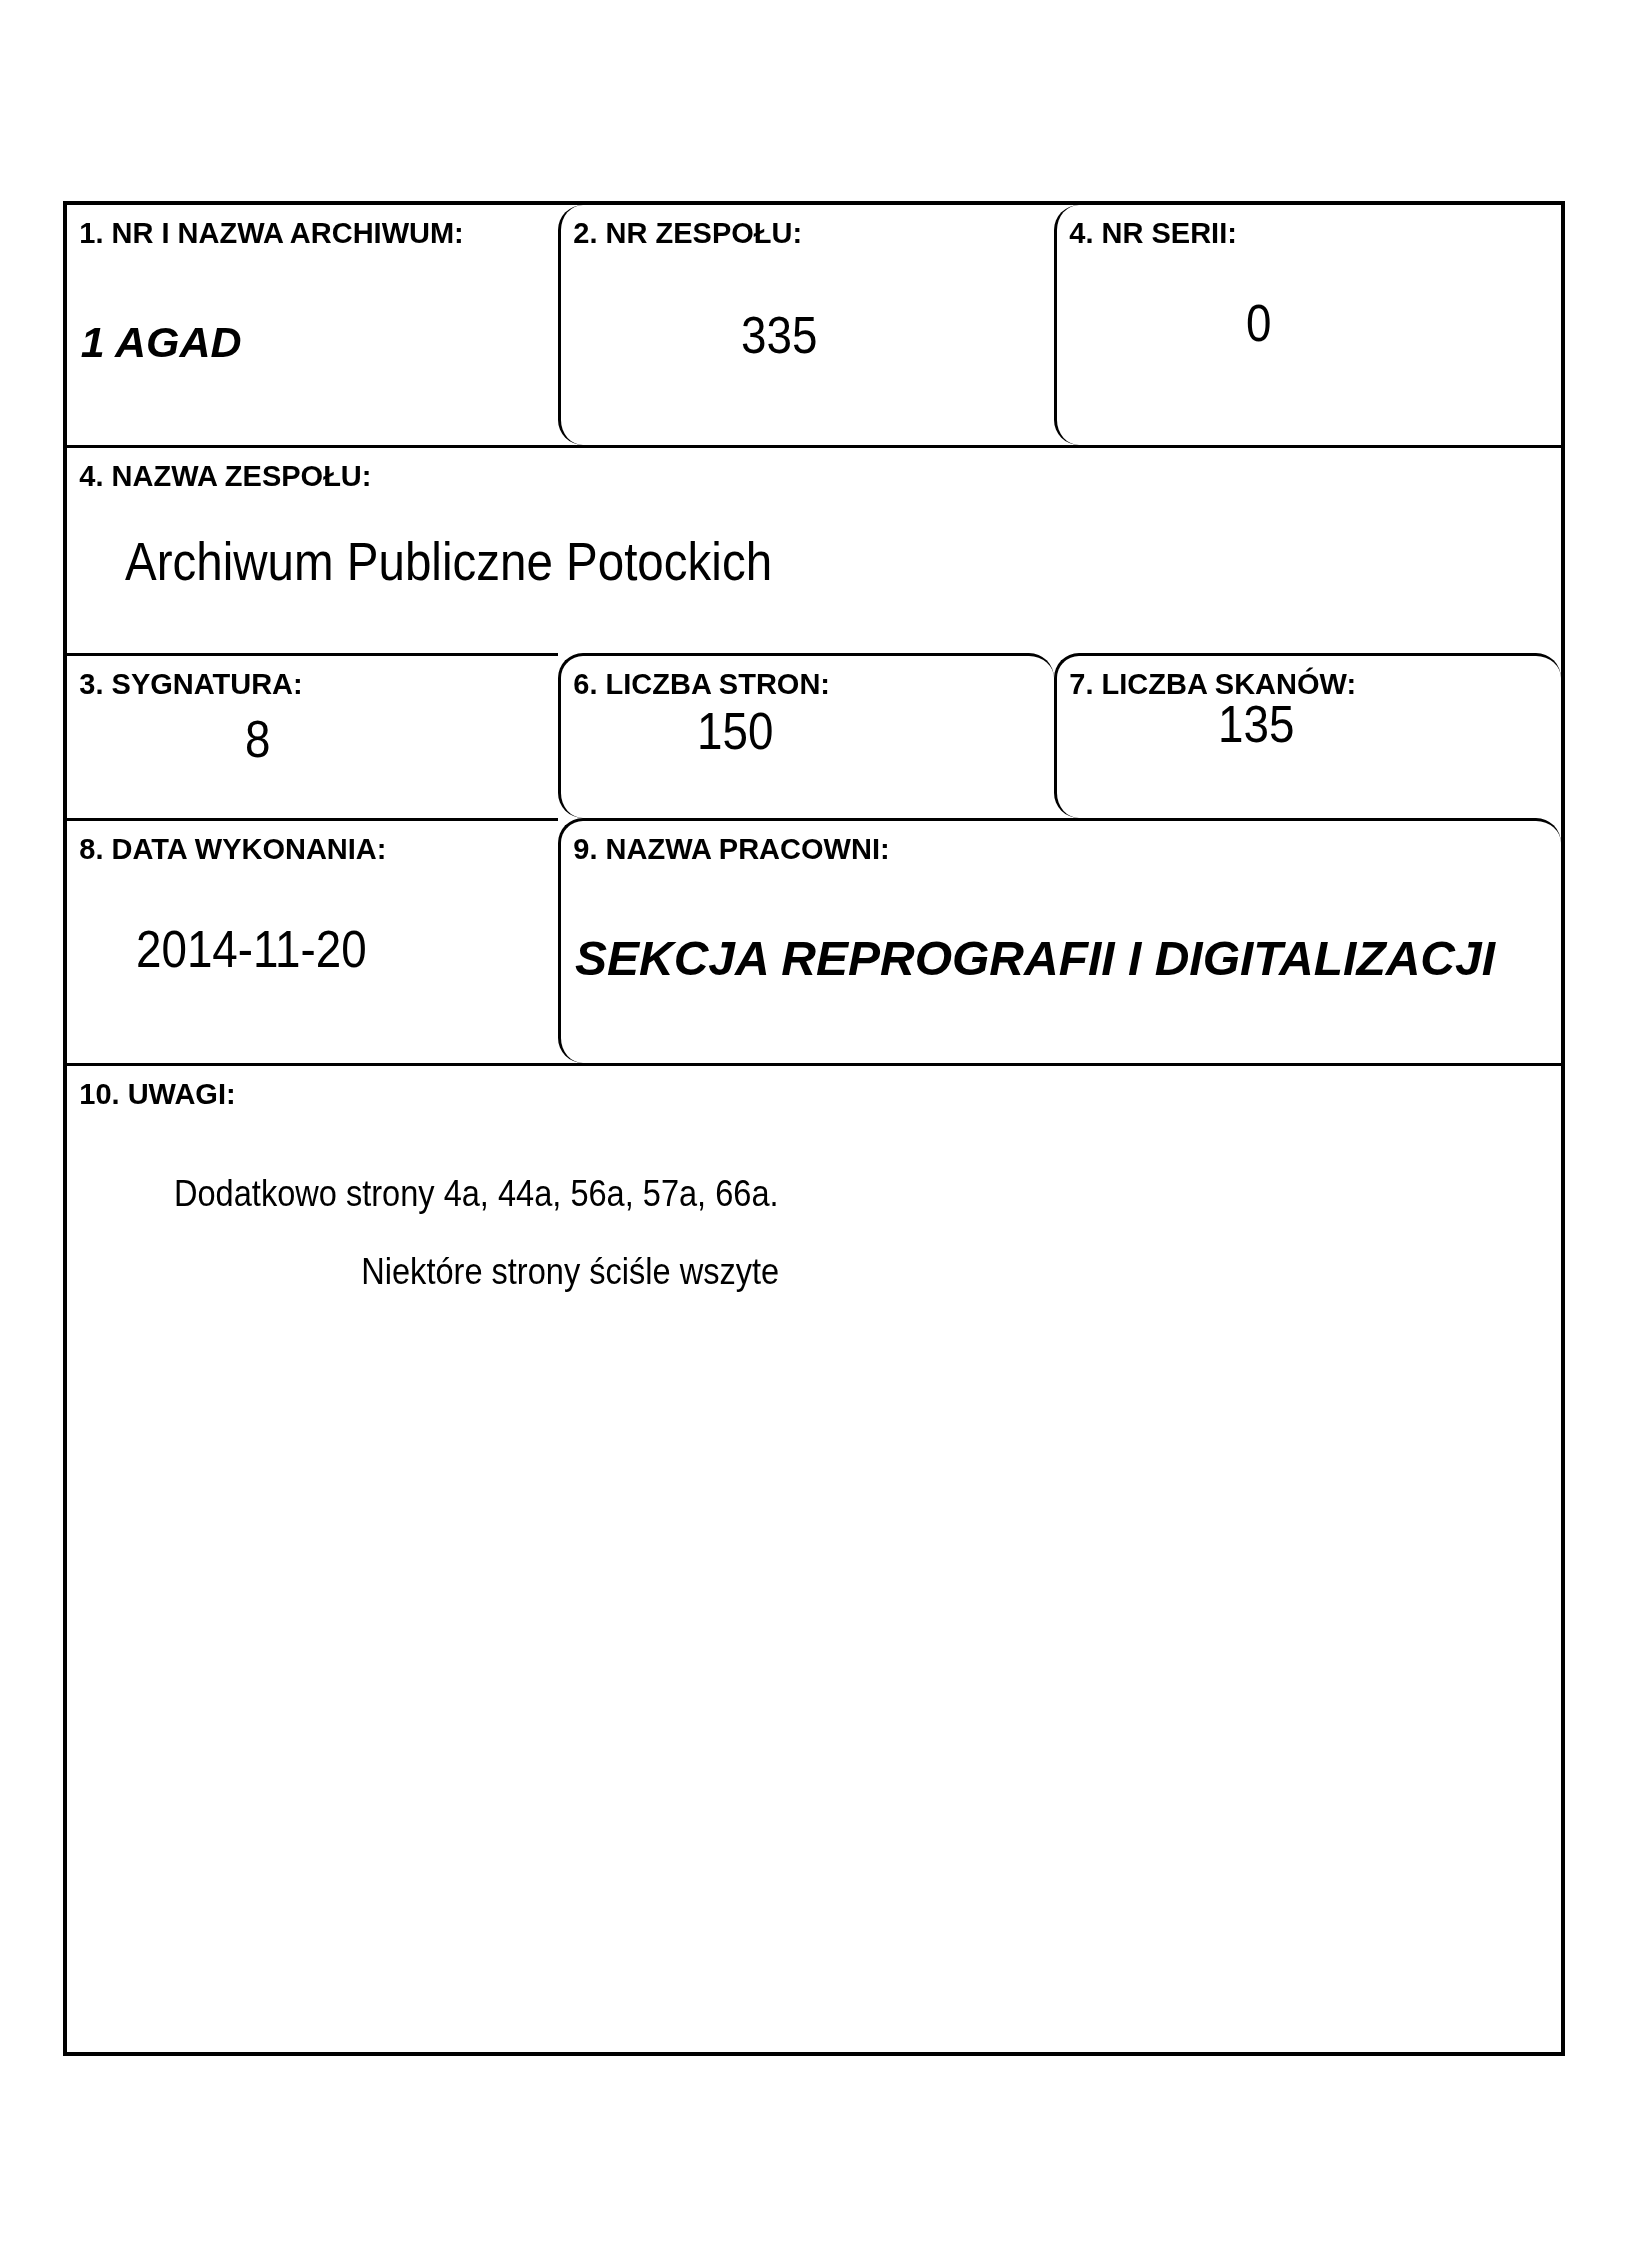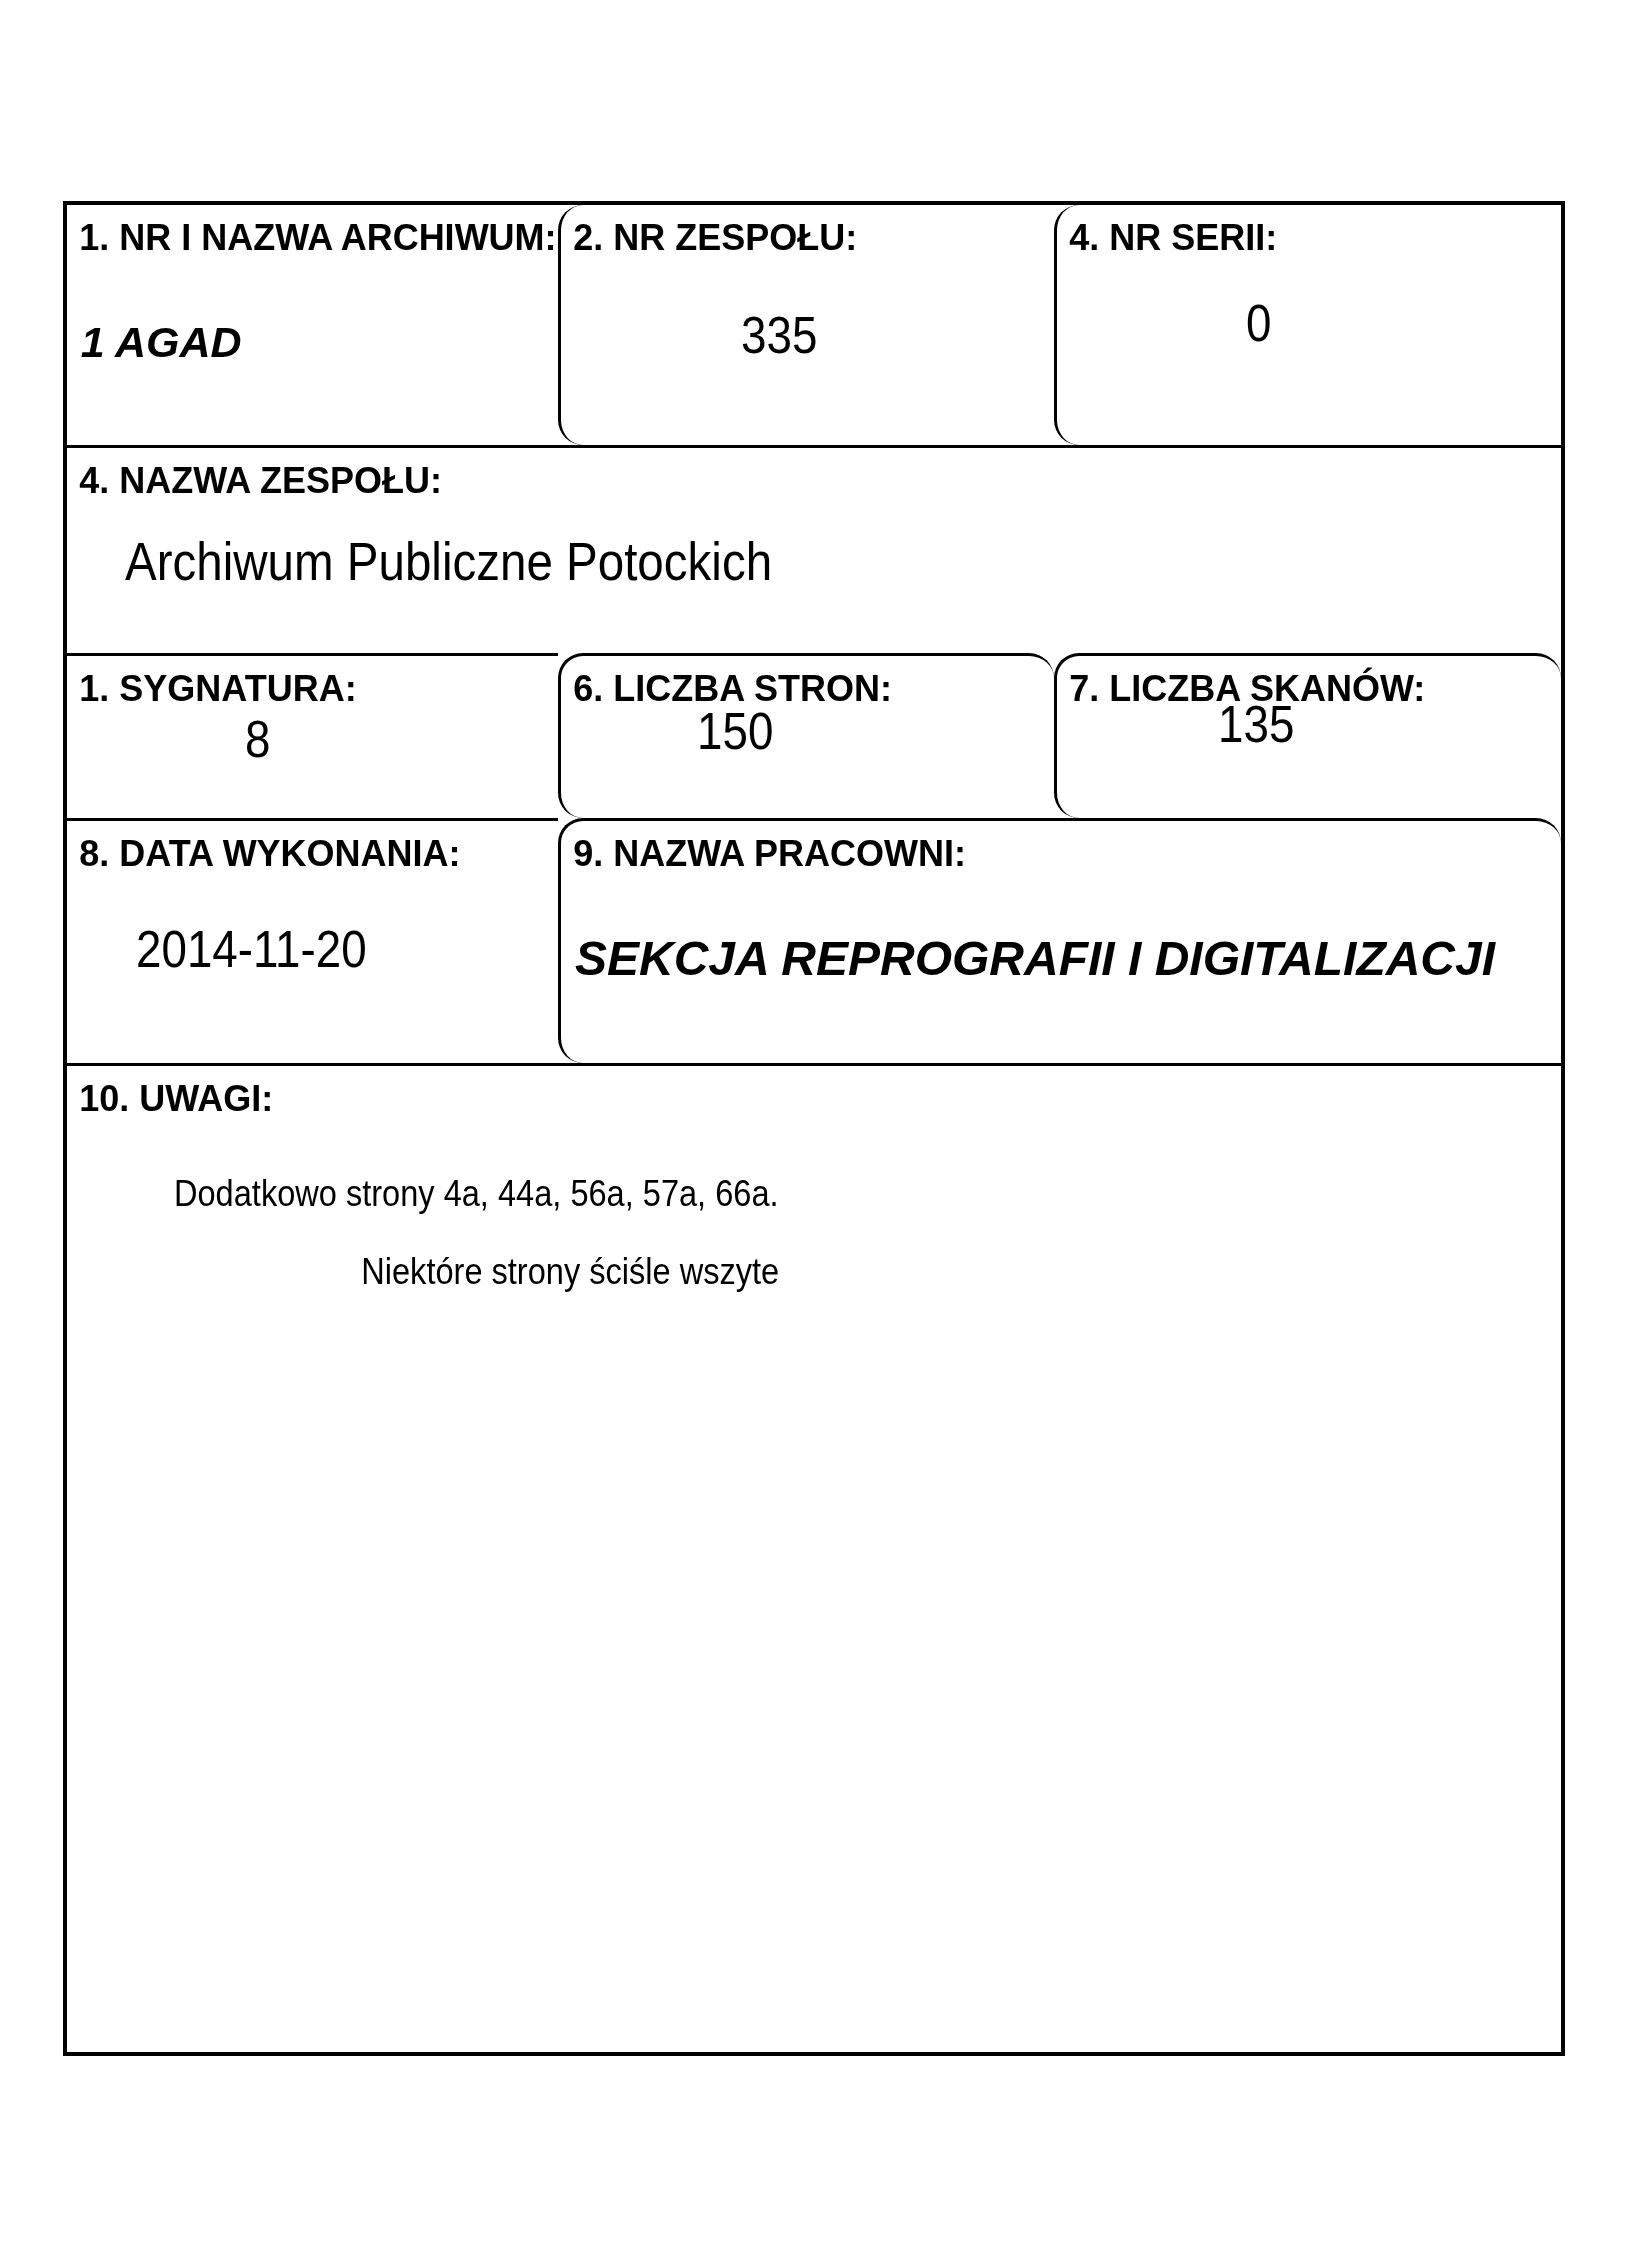--- a/index.html
+++ b/index.html
@@ -33,21 +33,21 @@
     overflow: hidden;
   }
   .bl { border-left: 3.1px solid #000000; border-radius: 25px; }
   .bt { border-top: 3.8px solid #000000; }
   .span3 { grid-column: 1 / 4; text-align: right; }
   .span2 { grid-column: 2 / 4; }
   .label {
     position: absolute;
     top: 12.3px;
     left: 12.3px;
-    font-size: 36px;
+    font-size: 29px;
     font-weight: bold;
     white-space: nowrap;
     letter-spacing: 0px;
   }
   .value {
     position: absolute;
     white-space: nowrap;
   }
   
   .cond {
@@ -89,21 +89,21 @@
     <div class="label">4. NR SERII:</div>
     <div class="value num cond v3">0</div>
   </div>
 
   <div class="cell bt span3">
     <div class="label">4. NAZWA ZESPOŁU:</div>
     <div class="value cond v4">Archiwum Publiczne Potockich</div>
   </div>
 
   <div class="cell bt">
-    <div class="label">1. SYGNATURA:</div>
+    <div class="label">3. SYGNATURA:</div>
     <div class="value num cond v5">8</div>
   </div>
   <div class="cell bt bl">
     <div class="label">6. LICZBA STRON:</div>
     <div class="value num cond v6">150</div>
   </div>
   <div class="cell bt bl">
     <div class="label">7. LICZBA SKANÓW:</div>
     <div class="value num cond v7">135</div>
   </div>

